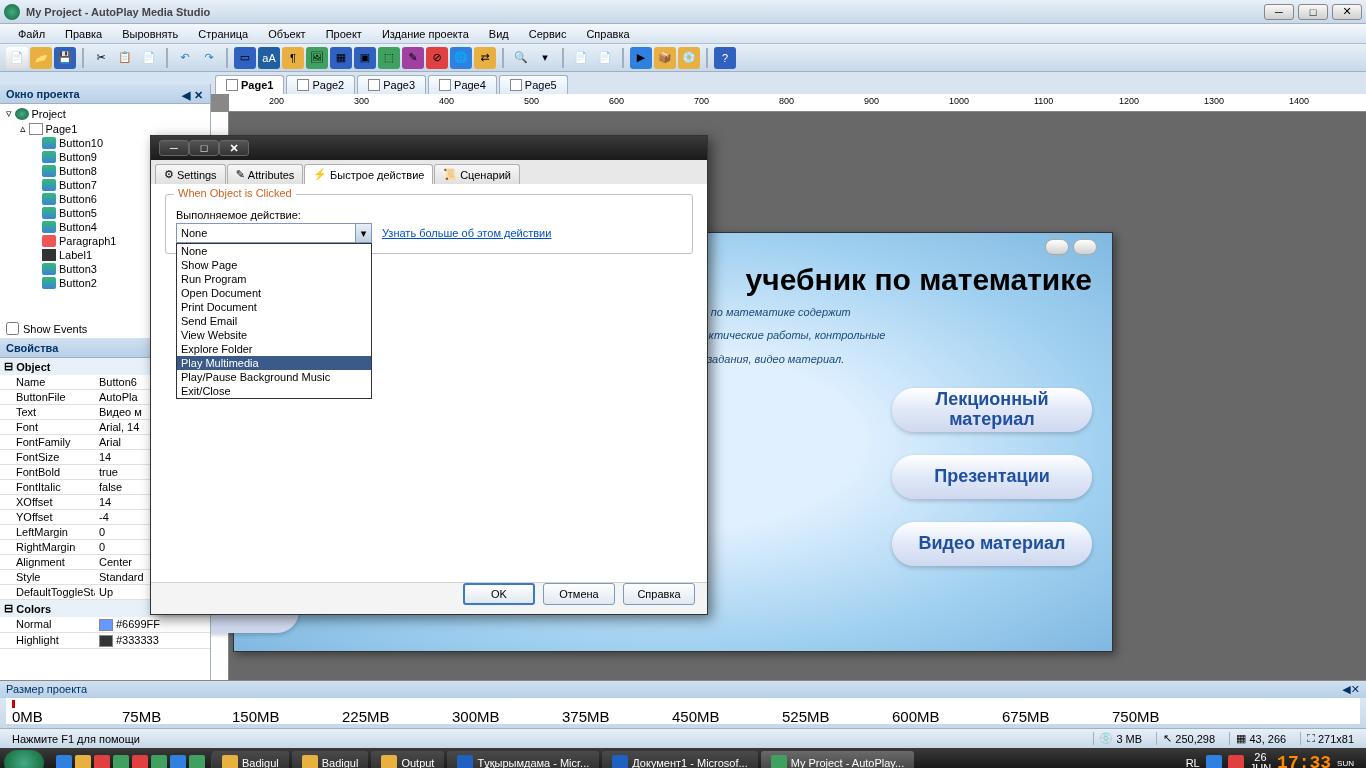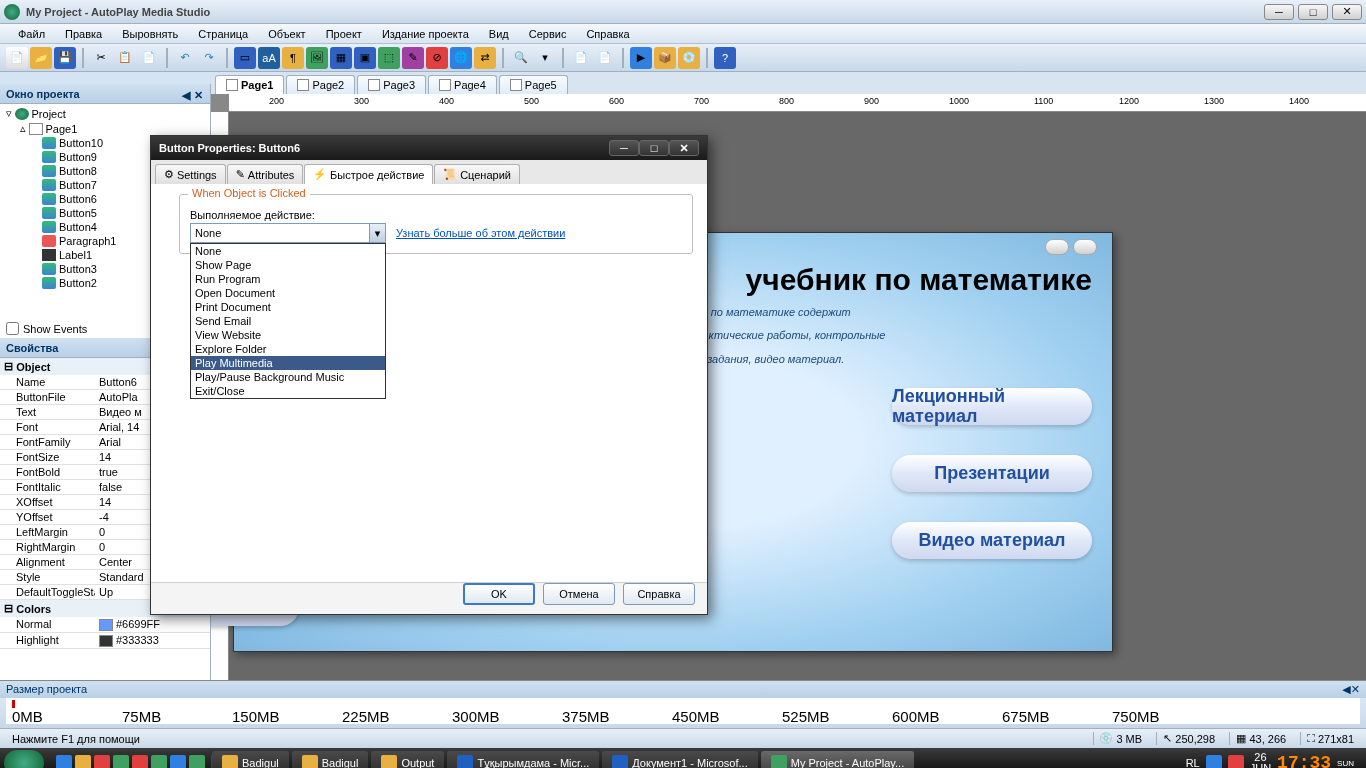--- a/index.html
+++ b/index.html
@@ -58,21 +58,21 @@
 .pageicon { width: 12px; height: 12px; background: #fff; border: 1px solid #888; }
 
 .ruler-h { height: 18px; background: #fff; border-bottom: 1px solid #888; position: relative; margin-left: 18px; }
 .ruler-v { width: 18px; background: #fff; border-right: 1px solid #888; position: absolute; left: 0; top: 40px; bottom: 0; }
 .ruler-h span { position: absolute; top: 2px; font-size: 9px; }
 
 .designsurface { position: absolute; left: 18px; top: 40px; right: 0; bottom: 0; background: #686868; }
 .pagecanvas { position: absolute; left: 4px; top: 120px; width: 880px; height: 420px; background: radial-gradient(ellipse at 50% 50%, #e0f0ff 30%, #a0d0f0 70%, #80b8e0); border: 1px solid #333; box-shadow: 3px 3px 8px rgba(0,0,0,0.4); }
 .pagecanvas .maintitle { position: absolute; right: 20px; top: 30px; font-size: 30px; font-weight: bold; color: #000; }
 .pagecanvas .subtitle { position: absolute; right: 34px; top: 66px; font-size: 18px; font-style: italic; color: #1a4a7a; line-height: 1.3; text-align: left; width: 400px; }
-.pagebtn { position: absolute; width: 200px; height: 37px; background: linear-gradient(#fff, #e0e8f8, #d0d8f0); border-radius: 27px; display: flex; align-items: center; justify-content: center; font-size: 18px; font-weight: bold; color: #2050a0; box-shadow: 0 2px 4px rgba(0,0,0,0.2); cursor: pointer; text-align: left; line-height: 1.1; }
+.pagebtn { position: absolute; width: 200px; height: 44px; background: linear-gradient(#fff, #e0e8f8, #d0d8f0); border-radius: 27px; display: flex; align-items: center; justify-content: center; font-size: 18px; font-weight: bold; color: #2050a0; box-shadow: 0 2px 4px rgba(0,0,0,0.2); cursor: pointer; text-align: center; line-height: 1.1; }
 .pagebtn.red { color: #c02020; }
 .pagebtn.partial { left: -145px; width: 210px; }
 .pagebtn.selected { outline: 1px dashed #0058d8; outline-offset: 4px; }
 
 .winctrls { position: absolute; right: 15px; top: 6px; display: flex; gap: 4px; }
 .winctrl { width: 24px; height: 16px; background: linear-gradient(#fff,#d0d0d0); border-radius: 8px; border: 1px solid #aaa; }
 
 
 .sizebar { height: 48px; background: linear-gradient(#e8f0f8,#c8d8e8); border-top: 1px solid #888; }
 .sizebar .hdr { padding: 2px 6px; background: linear-gradient(#d0e0f0,#b8d0e8); color: #003366; display: flex; justify-content: space-between; }
@@ -97,21 +97,21 @@
 
 
 .dialog { position: absolute; left: 150px; top: 135px; width: 558px; height: 480px; background: #f4f4f4; border: 1px solid #333; box-shadow: 4px 4px 12px rgba(0,0,0,0.5); z-index: 100; }
 .dlgtitle { height: 24px; background: linear-gradient(#3a3a3a,#1a1a1a); color: #fff; display: flex; align-items: center; padding: 0 8px; font-weight: bold; }
 .dlgtitle span { flex: 1; }
 .dlgtitle .winbtn { background: linear-gradient(#555,#333); border-color: #666; color: #fff; }
 .dlgtabs { height: 24px; display: flex; padding: 4px 4px 0 4px; gap: 1px; background: #e8e8e8; }
 .dlgtab { padding: 3px 8px; background: linear-gradient(#f8f8f8,#e0e0e0); border: 1px solid #b0b0b0; border-bottom: none; border-radius: 3px 3px 0 0; cursor: pointer; display: flex; align-items: center; gap: 3px; }
 .dlgtab.active { background: #fff; }
 .dlgbody { padding: 10px 14px; background: #fff; height: 398px; }
-.groupbox { border: 1px solid #c0c0c0; padding: 10px; border-radius: 3px; position: relative; margin-left: 14px; }
+.groupbox { border: 1px solid #c0c0c0; padding: 10px; border-radius: 3px; position: relative; }
 .groupbox .legend { position: absolute; top: -8px; left: 8px; background: #fff; padding: 0 4px; color: #d06020; }
 .fieldlabel { margin: 4px 0 2px 0; }
 .comborow { display: flex; align-items: center; gap: 10px; }
 .combo { width: 196px; height: 20px; border: 1px solid #7a9ac0; background: #fff; display: flex; align-items: center; position: relative; }
 .combo span { padding: 0 4px; flex: 1; }
 .combo .arrow { width: 16px; height: 18px; background: linear-gradient(#e8f0f8,#c0d0e0); border-left: 1px solid #7a9ac0; display: flex; align-items: center; justify-content: center; cursor: pointer; }
 .link { color: #0050c8; text-decoration: underline; cursor: pointer; }
 .dropdown { position: absolute; left: -1px; top: 19px; width: 196px; background: #fff; border: 1px solid #333; z-index: 10; }
 .dditem { padding: 1px 4px; cursor: pointer; }
 .dditem.sel { background: #3a5a8a; color: #fff; }
@@ -486,21 +486,20 @@
     <div class="qlicon" style="background:#3080e0"></div>
     <div class="qlicon" style="background:#e04040"></div>
     <div style="font-size:8px;line-height:1;text-align:center"><span>26</span><br><span>JUN</span></div>
     <div class="clock">17:33</div>
     <span style="font-size:8px">SUN</span>
   </div>
 </div>
 
 <div class="dialog">
   <div class="dlgtitle">
-    <span>Button Properties: Button6</span>
     <div class="winbtn">─</div>
     <div class="winbtn">□</div>
     <div class="winbtn">✕</div>
   </div>
   <div class="dlgtabs">
     <div class="dlgtab">
         <span>⚙</span>
         <span>Settings</span>
       </div>
     <div class="dlgtab">

